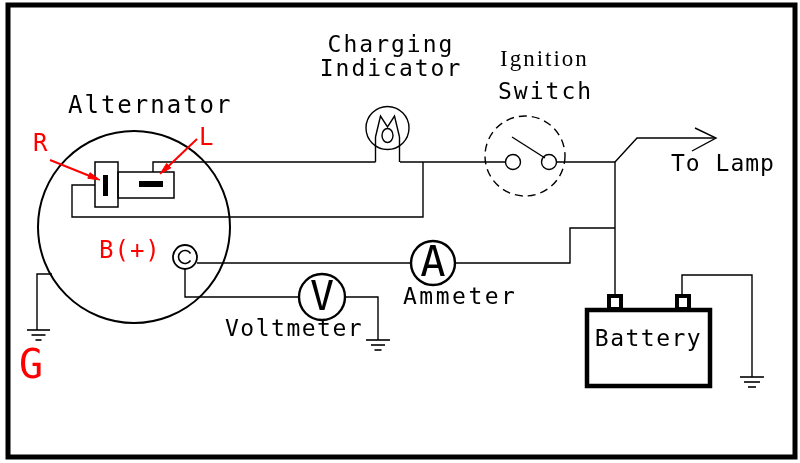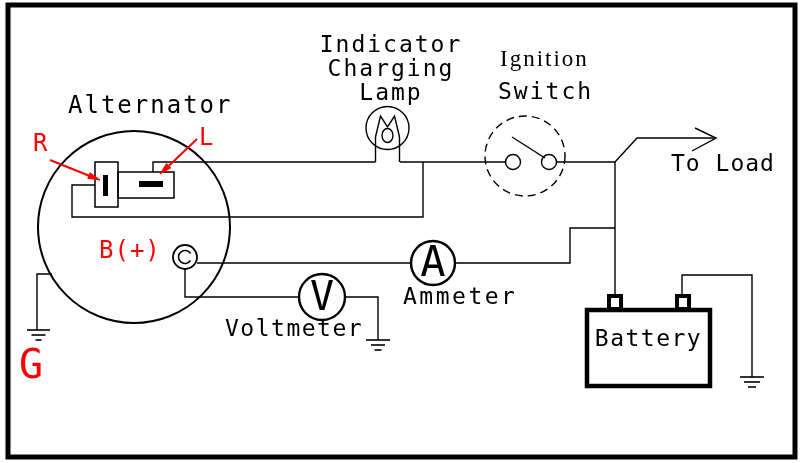--- a/index.html
+++ b/index.html
@@ -104,29 +104,28 @@
     </g>
     <g stroke="#ff0000" fill="#ff0000">
       <line x1="197" y1="139" x2="166" y2="168.5" stroke-width="2"></line>
       <polygon points="160,174 166.6,163.5 170.8,167.9" stroke-width="1"></polygon>
     </g>
   </svg>
 
   <div class="lbl" style="left:68px;top:93px;font-size:24px;">Alternator</div>
 
   <div id="charging-block">
+    <span class="lbl line">Charging</span>
     <span class="lbl line">Indicator</span>
-    <span class="lbl line">Charging</span>
-    <span class="lbl line">Lamp</span>
   </div>
 
   <div class="lbl" style="left:500px;top:47px;font-family:Liberation Serif, serif;">Ignition</div>
   <div class="lbl" style="left:498px;top:80px;">Switch</div>
 
-  <div class="lbl" style="left:671px;top:152px;letter-spacing:1px;">To Load</div>
+  <div class="lbl" style="left:671px;top:152px;letter-spacing:1px;">To Lamp</div>
 
   <div class="lbl" style="left:225px;top:317px;letter-spacing:1.5px;">Voltmeter</div>
 
   <div class="lbl" style="left:403px;top:285px;letter-spacing:2.5px;">Ammeter</div>
 
   <div class="lbl ctr" style="left:587px;top:327px;width:123px;letter-spacing:1.5px;">Battery</div>
 
   <div class="lbl ctr meter-letter" style="left:413px;top:241px;width:40px;font-size:42px;">A</div>
 
   <div class="lbl ctr meter-letter" style="left:302px;top:276px;width:40px;">V</div>

